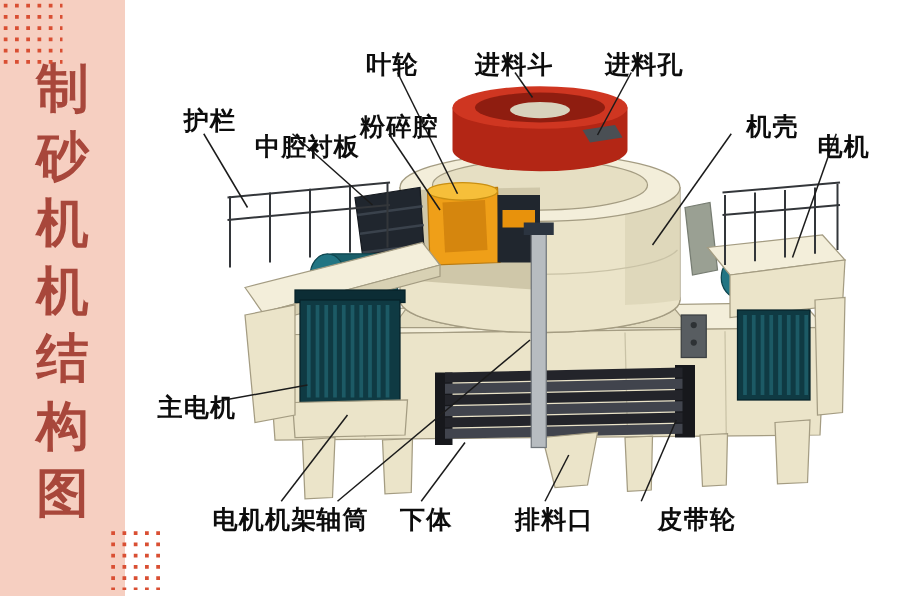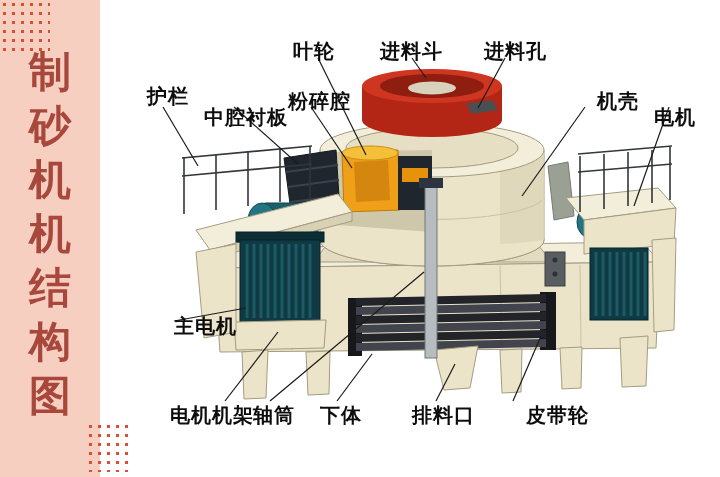--- a/index.html
+++ b/index.html
@@ -229,20 +229,20 @@
   </svg>
 
   <div class="label" style="left:293px; top:38px;">叶轮</div>
   <div class="label" style="left:380px; top:38px;">进料斗</div>
   <div class="label" style="left:484px; top:38px;">进料孔</div>
   <div class="label" style="left:147px; top:83px;">护栏</div>
   <div class="label" style="left:204px; top:88px;margin-top:16px;">中腔衬板</div>
   <div class="label" style="left:288px; top:88px;">粉碎腔</div>
   <div class="label" style="left:569px; top:88px;margin-left:28px;">机壳</div>
   <div class="label" style="left:654px; top:104px;">电机</div>
-  <div class="label" style="left:126px; top:313px;margin-left:48px;">主电机</div>
+  <div class="label" style="left:126px; top:313px;">主电机</div>
   <div class="label" style="left:170px; top:402px;text-align:right;">电机机架</div>
   <div class="label" style="left:253px; top:402px;">轴筒</div>
   <div class="label" style="left:320px; top:402px;">下体</div>
   <div class="label" style="left:412px; top:402px;">排料口</div>
   <div class="label" style="left:490px; top:402px;margin-left:36px;">皮带轮</div>
 
 </div>
 
 </body></html>

